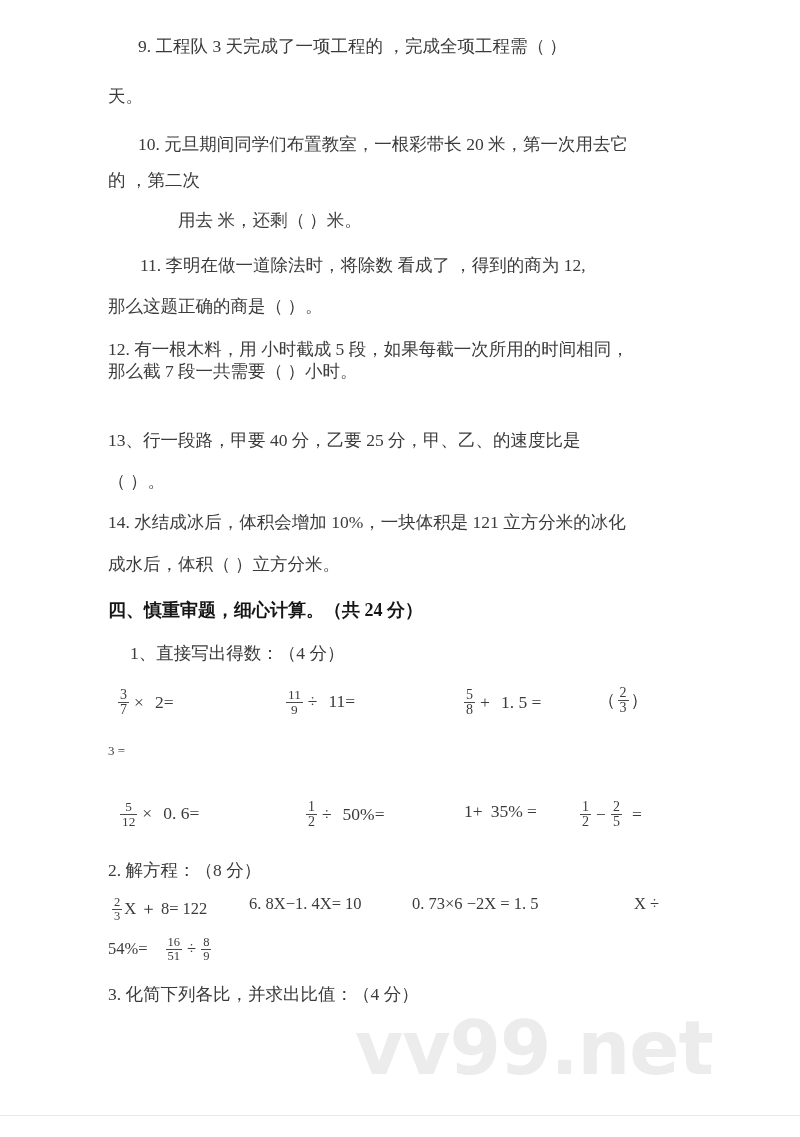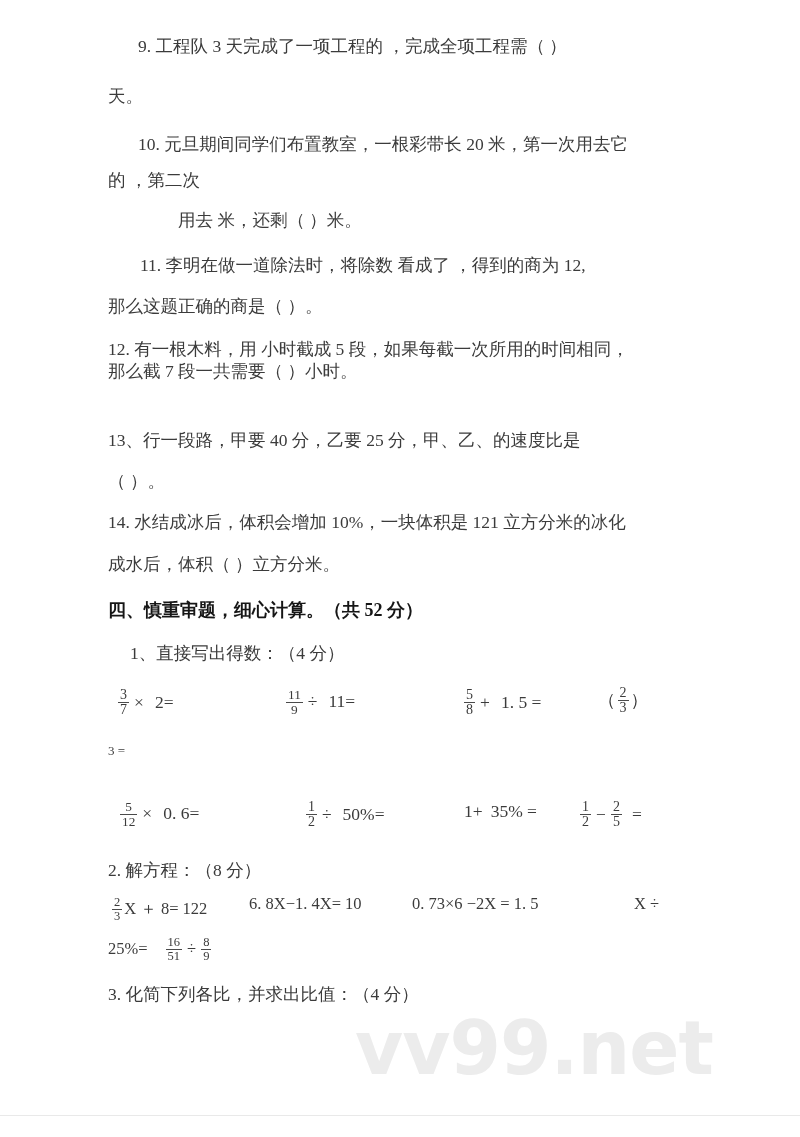--- a/index.html
+++ b/index.html
@@ -110,21 +110,21 @@
 
     <div class="line cn" style="left:108px; top:341px;">12. 有一根木料，用   小时截成 5 段，如果每截一次所用的时间相同，</div>
     <div class="line cn" style="left:108px; top:363px;">那么截 7 段一共需要（        ）小时。</div>
 
     <div class="line cn" style="left:108px; top:432px;">13、行一段路，甲要 40 分，乙要 25 分，甲、乙、的速度比是</div>
     <div class="line cn" style="left:108px; top:473px;">（        ）。</div>
 
     <div class="line cn" style="left:108px; top:514px;">14. 水结成冰后，体积会增加 10%，一块体积是 121 立方分米的冰化</div>
     <div class="line cn" style="left:108px; top:556px;">成水后，体积（        ）立方分米。</div>
 
-    <div class="line cn sec-title" style="left:108px; top:601px;">四、慎重审题，细心计算。（共 52 分）</div>
+    <div class="line cn sec-title" style="left:108px; top:601px;">四、慎重审题，细心计算。（共 24 分）</div>
 
     <div class="line cn" style="left:130px; top:645px;">1、直接写出得数：（4 分）</div>
 
     <div class="line" style="left:116px; top:688px;">
       <span class="frac">
         <span class="num">3</span>
         <span class="den">7</span>
       </span><span class="op">×</span><span class="sp1"></span><span>2=</span>
     </div>
 
@@ -188,21 +188,21 @@
       </span><span>X ＋ 8= 122</span>
     </div>
 
     <div class="line" style="left:249px; top:896px; font-size:16.5px;">6. 8X−1. 4X= 10</div>
 
     <div class="line" style="left:412px; top:896px; font-size:16.5px;">0. 73×6 −2X = 1. 5</div>
 
     <div class="line" style="left:634px; top:896px; font-size:16.5px;">X ÷</div>
 
     <div class="line" style="left:108px; top:936px; font-size:16.5px;">
-      <span>25%=</span><span class="sp2"></span><span class="frac tight">
+      <span>54%=</span><span class="sp2"></span><span class="frac tight">
         <span class="num">16</span>
         <span class="den">51</span>
       </span><span class="op">÷</span><span class="frac tight">
         <span class="num">8</span>
         <span class="den">9</span>
       </span>
     </div>
 
     <div class="line cn" style="left:108px; top:986px;">3. 化简下列各比，并求出比值：（4 分）</div>
 

